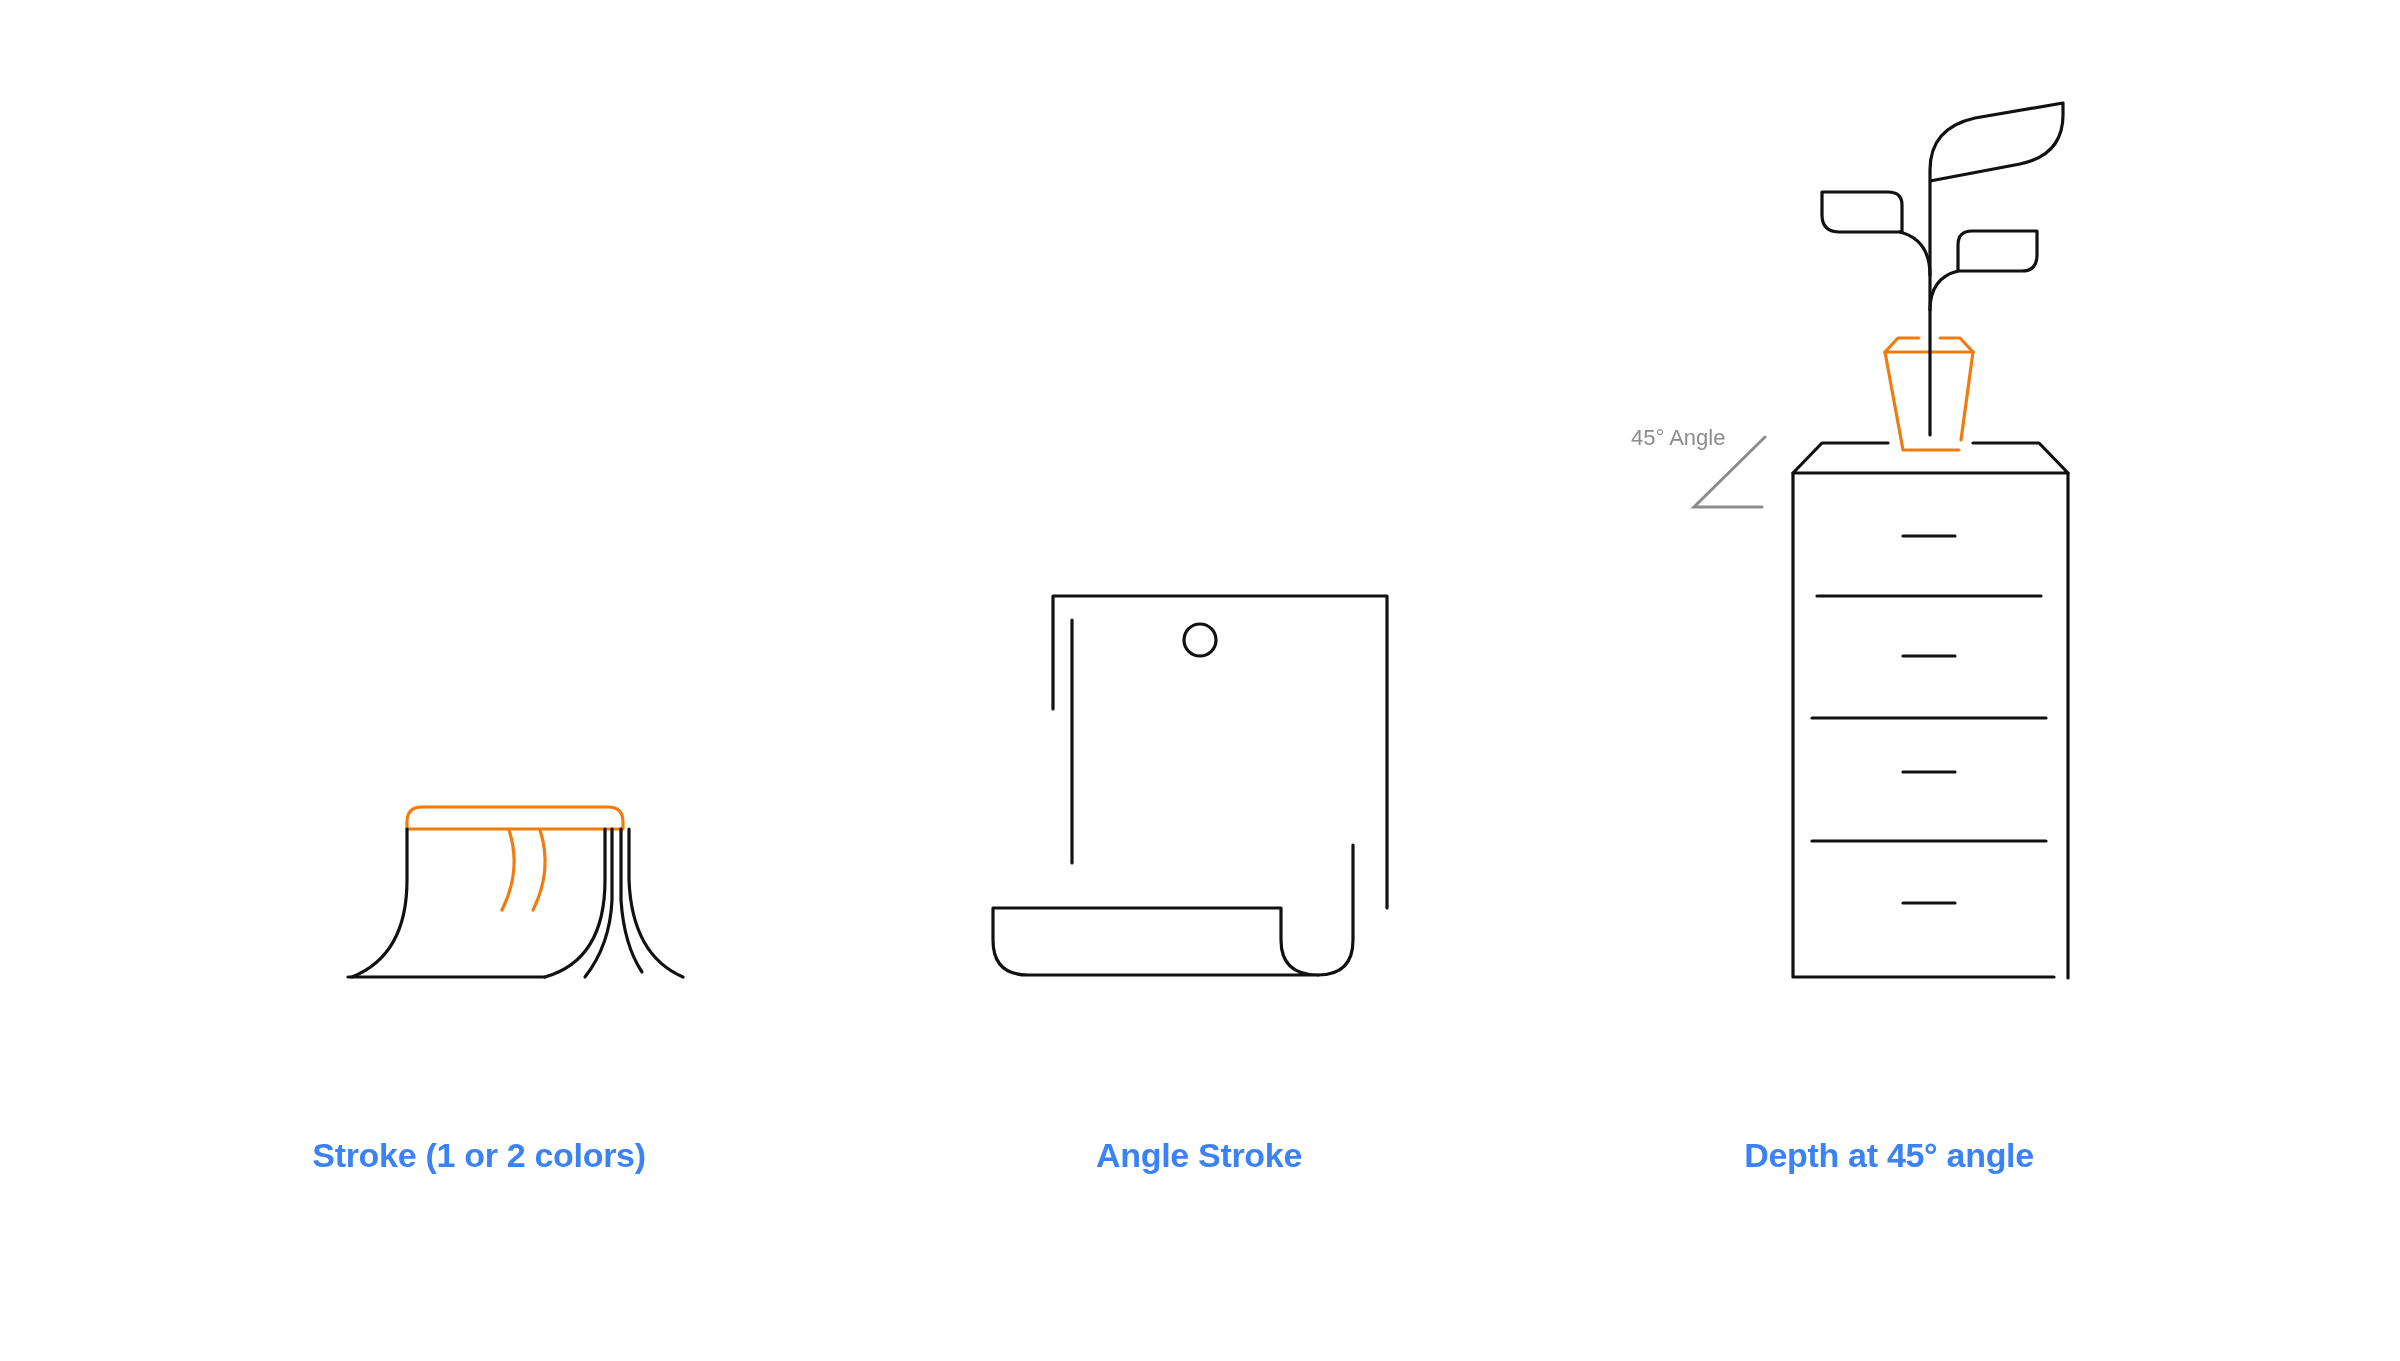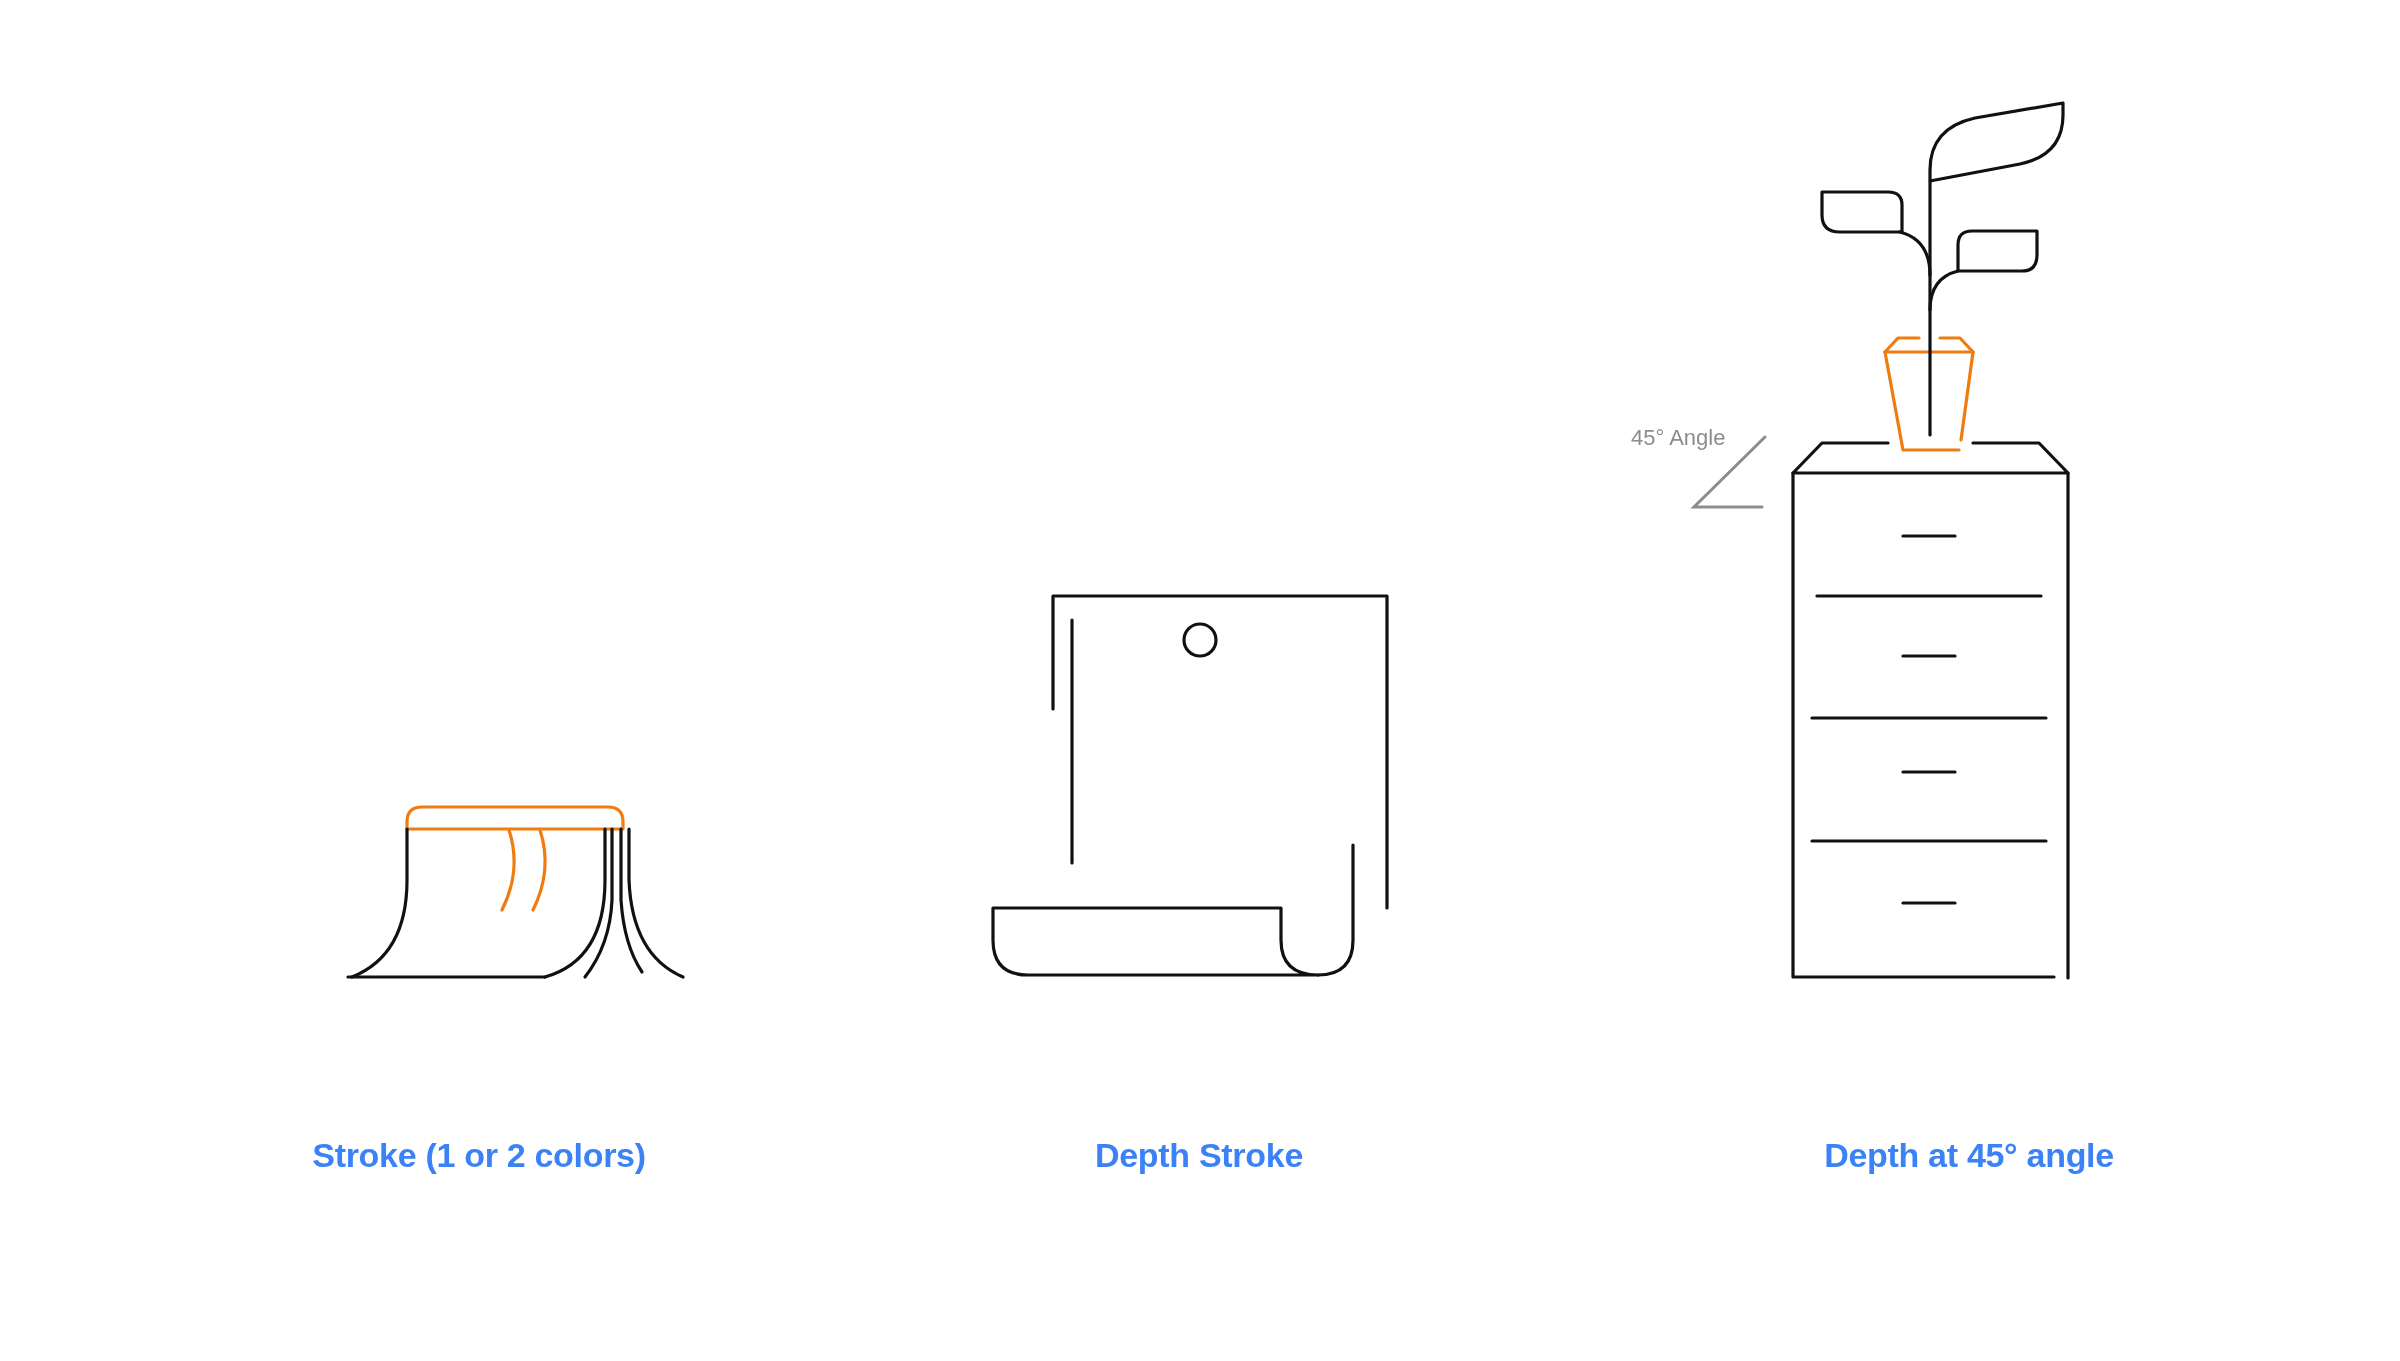--- a/index.html
+++ b/index.html
@@ -79,16 +79,16 @@
       <path class="blk" d="M1900 232 Q1930 240 1930 275"></path>
 
       <path class="blk" d="M1958 271 L1958 245 Q1958 231 1972 231 L2037 231 L2037 255 Q2037 271 2022 271 Z"></path>
       <path class="blk" d="M1958 271 Q1930 278 1930 310"></path>
     </g>
   </svg>
 
   <div class="angle-label">45° Angle</div>
 
   <div class="label" style="left:479px;">Stroke (1 or 2 colors)</div>
-  <div class="label" style="left:1199px;">Depth Stroke</div>
-  <div class="label" style="left:1969px;">Depth at 45° angle</div>
+  <div class="label" style="left:1199px;">Angle Stroke</div>
+  <div class="label" style="left:1889px;">Depth at 45° angle</div>
 
 </div>
 
 </body></html>

